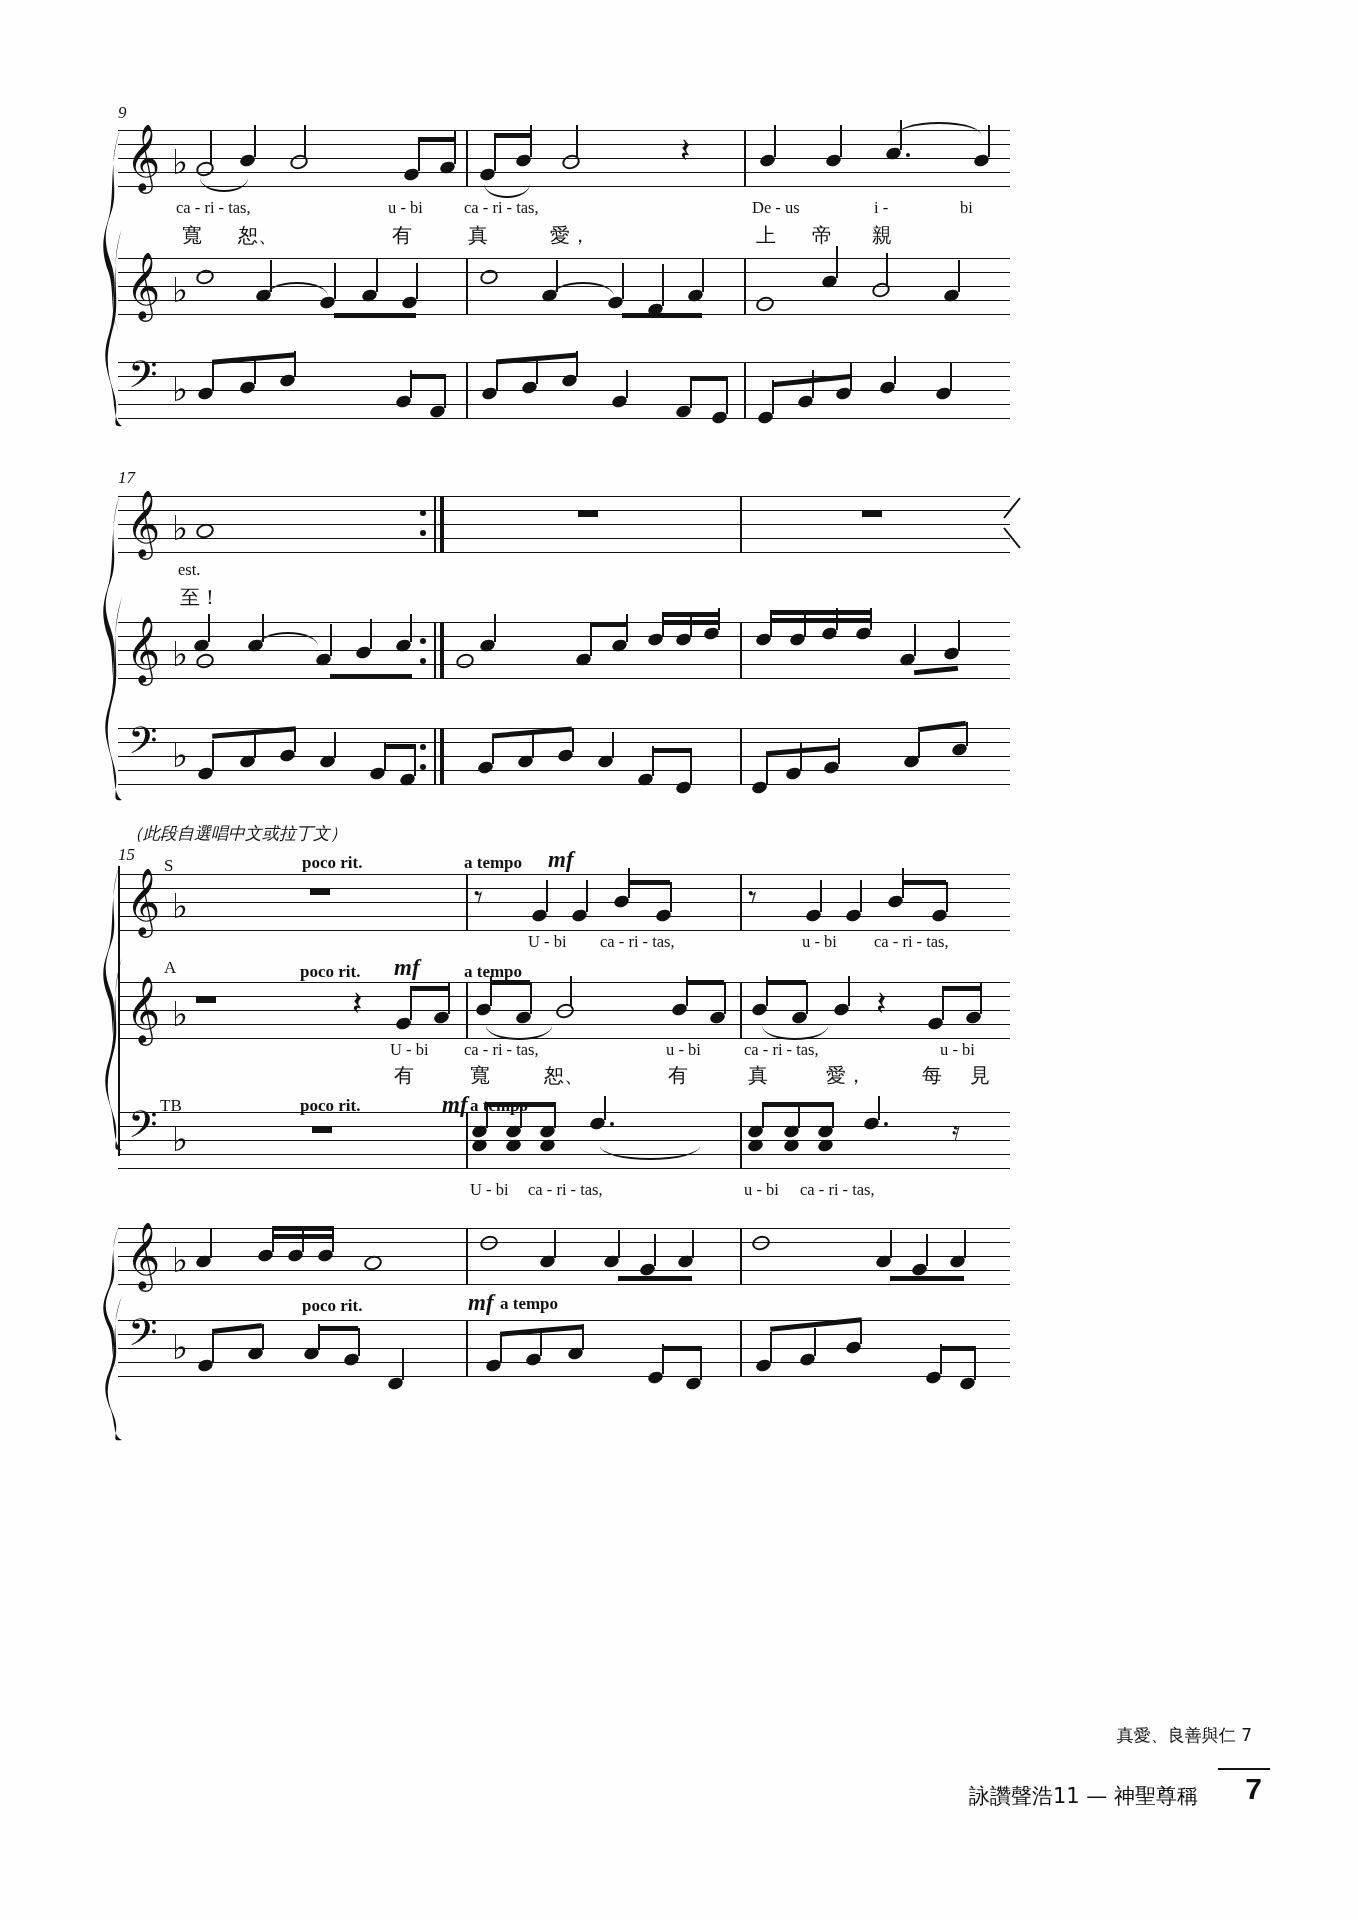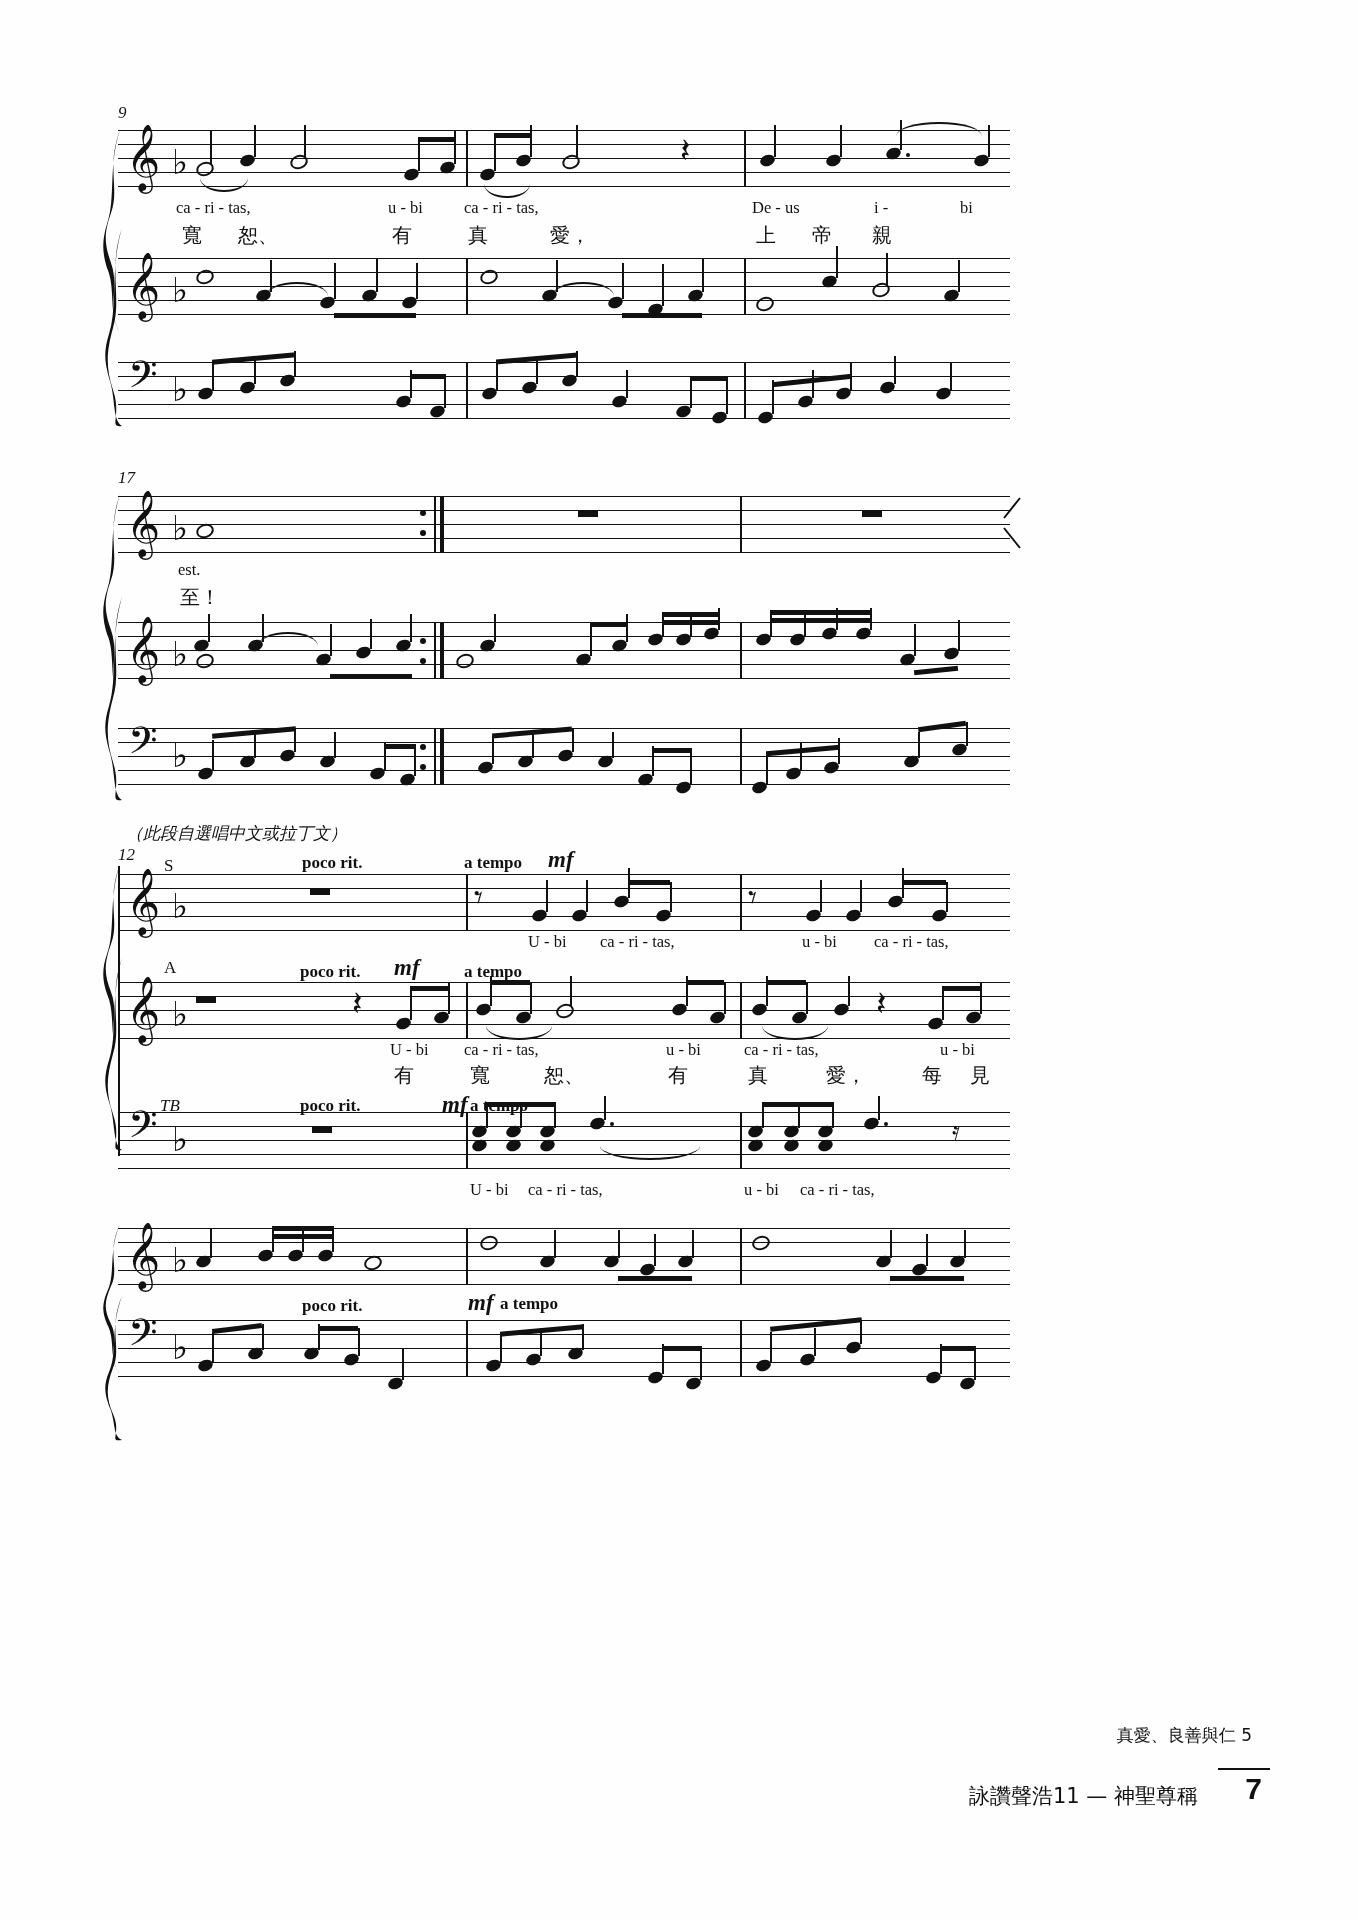--- a/index.html
+++ b/index.html
@@ -741,21 +741,21 @@
     <div class="note" style="left:952px;top:744px;">
       <div class="head"></div>
         <div class="stem" style="left:14px;top:-22px;height:24px;"></div>
     </div>
     <div class="beam" style="left:918px;top:724px;width:48px;transform:rotate(-8deg);"></div>
   </div>
 
   <div class="system" style="top:0;height:620px;">
 
     <div class="annot" style="left:126px;top:822px;">（此段自選唱中文或拉丁文）</div>
-    <div class="measnum" style="left:118px;top:845px;">12</div>
+    <div class="measnum" style="left:118px;top:845px;">15</div>
 
     <div class="brace" style="left:100px;top:862px;">
       <svg width="26" height="290" viewBox="0 0 26 290">
         <path d="M20 2 C6 40 20 58 11 82 C4 102 4 112 11 130 C20 154 6 172 20 196 C8 176 16 152 7 132 C2 118 2 106 7 92 C16 68 8 38 20 2 Z" fill="#111"></path>
         <path d="M22 96 C8 136 22 164 13 192 C6 216 6 232 13 252 C22 278 8 290 22 288 C12 282 16 260 9 240 C4 224 4 214 9 198 C18 170 10 136 22 96 Z" fill="#111"></path>
       </svg>
     </div>
     <div class="barline" style="left:118px;top:866px;height:290px;width:2px;"></div>
 
     <div class="vlabel" style="left:164px;top:856px;">S</div>
@@ -909,21 +909,21 @@
 
     <div class="lyric-cjk" style="left:394px;top:1062px;">有</div>
     <div class="lyric-cjk" style="left:470px;top:1062px;">寬</div>
     <div class="lyric-cjk" style="left:544px;top:1062px;">恕、</div>
     <div class="lyric-cjk" style="left:668px;top:1062px;">有</div>
     <div class="lyric-cjk" style="left:748px;top:1062px;">真</div>
     <div class="lyric-cjk" style="left:826px;top:1062px;">愛，</div>
     <div class="lyric-cjk" style="left:922px;top:1062px;">每</div>
     <div class="lyric-cjk" style="left:970px;top:1062px;">見</div>
 
-    <div class="vlabel" style="left:160px;top:1096px;font-style:italic;">TB</div>
+    <div class="vlabel" style="left:160px;top:1096px;">TB</div>
     <div class="term" style="left:300px;top:1096px;">poco rit.</div>
     <div class="dyn" style="left:442px;top:1092px;">mf</div>
     <div class="term" style="left:470px;top:1096px;">a tempo</div>
 
     <div class="staff" style="left:118px;width:892px;top:1112px;height:57px;">
       <div class="line" style="top:0;"></div>
       <div class="line" style="top:14px;"></div>
       <div class="line" style="top:28px;"></div>
       <div class="line" style="top:42px;"></div>
       <div class="line" style="top:56px;"></div>
@@ -1161,18 +1161,18 @@
       <div class="head"></div>
         <div class="stem" style="left:14px;top:-28px;height:30px;"></div>
     </div>
     <div class="note" style="left:960px;top:1378px;">
       <div class="head"></div>
         <div class="stem" style="left:14px;top:-30px;height:32px;"></div>
     </div>
     <div class="beam" style="left:940px;top:1346px;width:36px;"></div>
   </div>
 
-  <div class="footer-note">真愛、良善與仁 5</div>
+  <div class="footer-note">真愛、良善與仁 7</div>
   <div class="footer-title">詠讚聲浩11 — 神聖尊稱</div>
   <div class="page-num-rule"></div>
   <div class="page-num">7</div>
 
 </div>
 
 </body></html>

